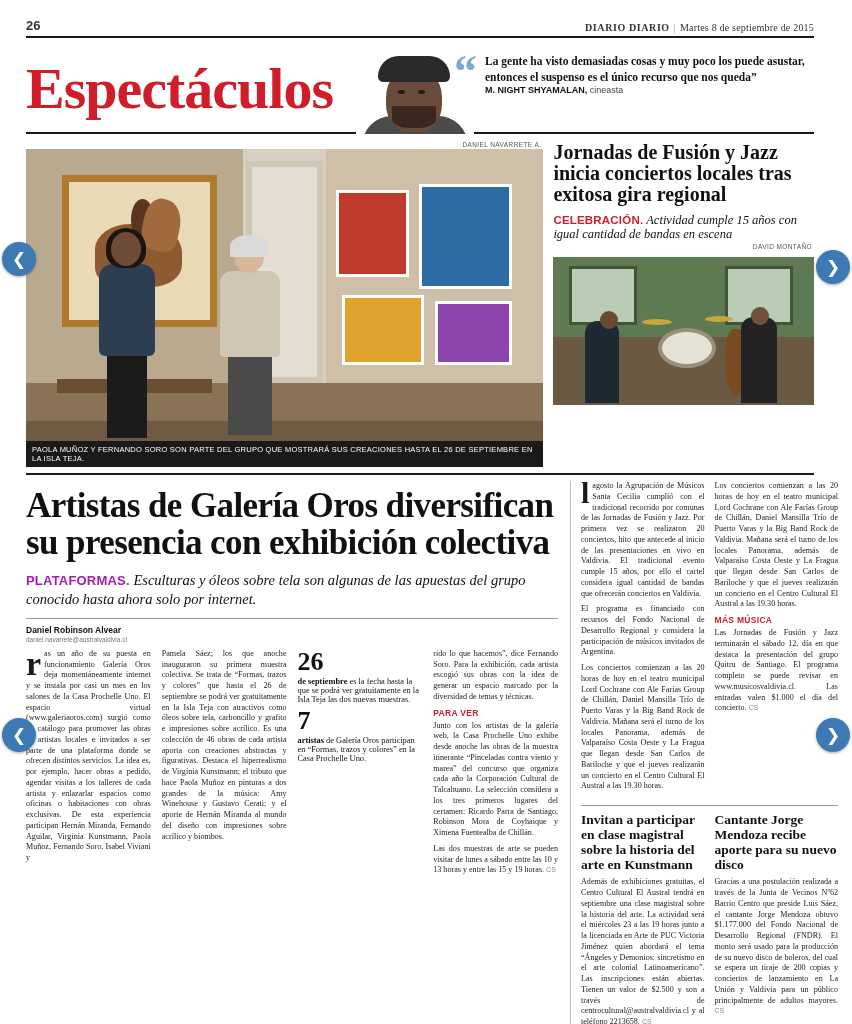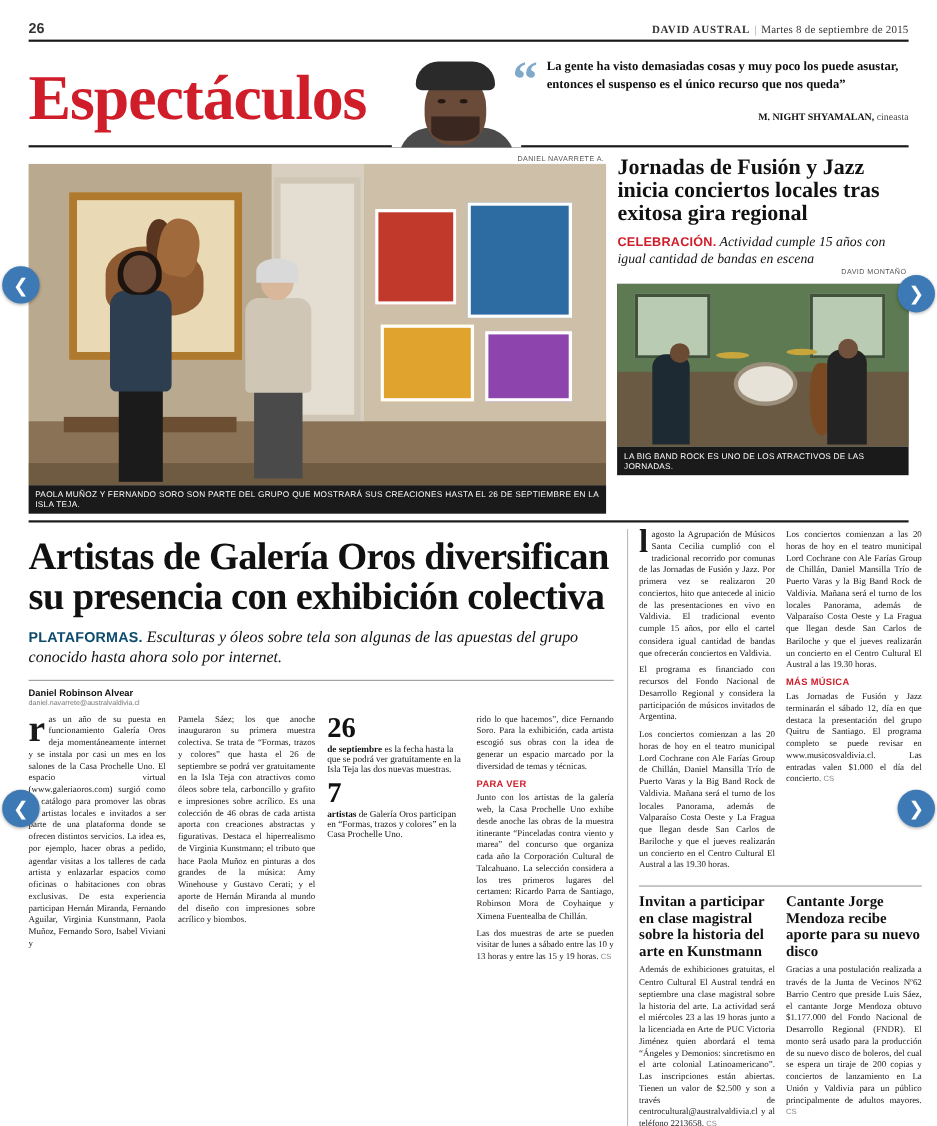--- a/index.html
+++ b/index.html
@@ -8,21 +8,21 @@
     width: 852px; height: 1024px;
     background: #ffffff;
     font-family: "Liberation Serif", serif;
     color: #111;
     overflow: hidden;
     position: relative;
   }
   .page {
     position: relative;
     width: 852px; height: 1024px;
-    padding: 18px 26px 10px 26px;
+    padding: 18px 38px 10px 26px;
     background: #fff;
   }
 
   
   .topbar {
     display: flex; align-items: flex-end; justify-content: space-between;
     border-bottom: 2px solid #1a1a1a;
     padding-bottom: 3px;
   }
   .page-num {
@@ -59,22 +59,22 @@
   .quote-mark {
     font-family: "Liberation Serif", serif;
     font-size: 46px; line-height: .8; color: #7fa8c9; font-weight: 700;
   }
   .quote-text {
     font-family: "Liberation Serif", serif;
     font-size: 11.5px; line-height: 1.35; color: #111;
     font-weight: 600;
   }
   .quote-author {
-    margin-top: 16px; text-align: right;
-    font-family: Liberation Serif, serif;
+    margin-top: 0; 
+    font-family: Liberation Sans, sans-serif;
     font-size: 9px; font-weight: 700; color:#111;
   }
   .quote-author .role { font-weight: 400; color:#444; }
   
   .head-portrait {
     position:absolute; left: 330px; top: 6px; width: 118px; height: 90px;
     overflow: hidden;
   }
   .hp-bg { position:absolute; inset:0; background:#ffffff; }
   .hp-face {
@@ -201,21 +201,21 @@
     letter-spacing:-.6px;
     margin: 6px 0 0 0;
   }
   .subhead {
     margin-top:10px;
     font-family:"Liberation Serif", serif;
     font-size:14.5px; line-height:1.26; font-style:italic; color:#111;
   }
   .subhead .lab {
     font-family:"Liberation Sans", sans-serif;
-    font-style:normal; font-weight:700; color:#0c4a6e; font-size:13px;
+    font-style:normal; font-weight:700; color:#a21caf; font-size:13px;
     letter-spacing:.2px;
     margin-top:12px;
   }
   .rule-thin { border-top:1px solid #9a9a9a; margin:10px 0 6px 0; }
 
   .byline {
     font-family:"Liberation Sans", sans-serif;
     font-size:8.5px; font-weight:700; color:#111;
   }
   .byline-mail {
@@ -286,21 +286,21 @@
   .nav-right-bot { right: 2px; top: 718px; }
 </style>
 </head>
 <body>
 
 <div class="page">
 
   <div class="topbar">
     <div class="page-num">26</div>
     <div class="masthead-right">
-      <span class="brand">DAVID AUSTRAL</span><span class="sep">|</span><span>Martes 8 de septiembre de 2015</span>
+      <span class="brand">DIARIO DIARIO</span><span class="sep">|</span><span>Martes 8 de septiembre de 2015</span>
     </div>
   </div>
 
   <div class="sec-head">
     <div class="sec-title">Espectáculos</div>
 
     <div class="head-portrait">
       <div class="hp-bg"></div>
       <div class="hp-body"></div>
       <div class="hp-face"></div>
@@ -375,21 +375,20 @@
         <div class="jz-floor"></div>
         <div class="jz-cym"></div>
         <div class="jz-cym2"></div>
         <div class="jz-drum"></div>
         <div class="jz-bass"></div>
         <div class="jz-p1"></div>
         <div class="jz-p1h"></div>
         <div class="jz-p2"></div>
         <div class="jz-p2h"></div>
       </div>
-      <div class="jazz-caption">LA BIG BAND ROCK ES UNO DE LOS ATRACTIVOS DE LAS JORNADAS.</div>
     </div>
   </div>
 
   <div class="hr-thick"></div>
 
   <div class="body-row">
 
     <div class="col-main">
       <div class="headline">Artistas de Galería Oros diversifican su presencia con exhibición colectiva</div>
       <div class="subhead">

